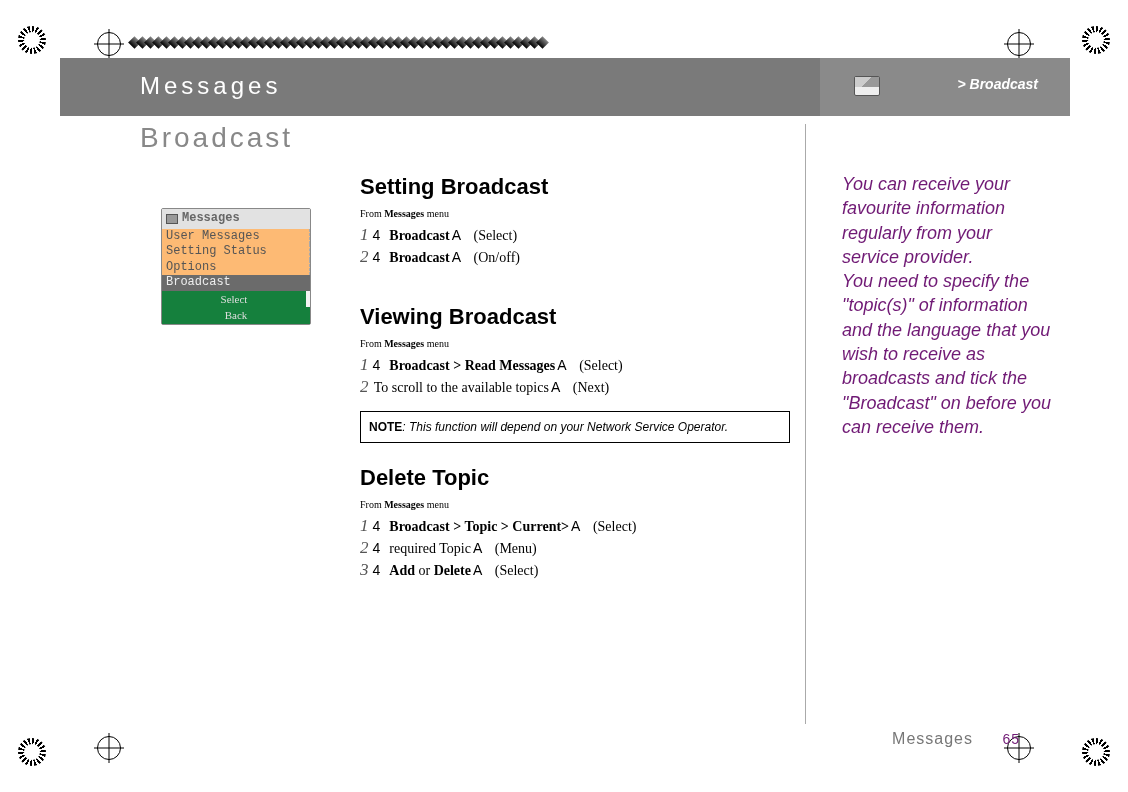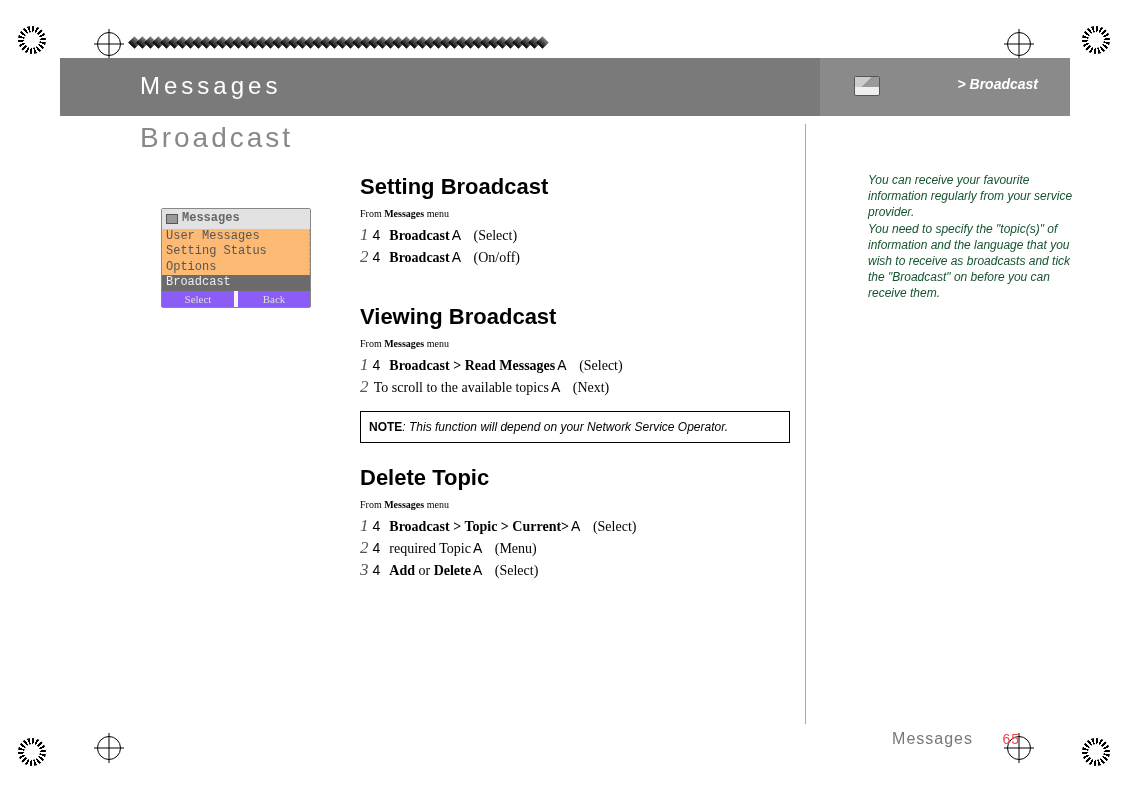--- a/index.html
+++ b/index.html
@@ -119,24 +119,24 @@
   .vline {
     position:absolute;
     top:108px; bottom:52px;
     left:745px;
     width:1px;
     background:#aaa;
   }
 
   .side-note {
     position:absolute;
-    top:156px; left:808px; width:210px;
+    top:156px; left:782px; width:210px;
     font-style:italic;
-    font-size:12px;
-    color:#14532d;
+    font-size:18px;
+    color:#701a75;
     font-family:Verdana, sans-serif;
     line-height:1.35;
   }
 
   .content {
     position:absolute;
     top:150px; left:300px; width:430px;
   }
 
   h2 {
@@ -195,41 +195,42 @@
     background:#fdba74;
     border-right:1px dashed #aaa;
   }
   .phone .ph-sel {
     background:#6b6b6b;
     color:#eee;
     padding:0px 4px;
   }
   .phone .ph-soft {
     display:flex;
-    background:#8b5cf6;
+    background:#15803d;
     color:#ddd;
+    flex-direction:column;
   }
   .phone .ph-soft div {
     flex:1;
     text-align:center;
     font-family:"Comic Sans MS", cursive;
     font-size:11px;
     padding:1px 0;
   }
   .phone .ph-soft div:first-child { border-right:4px solid #f4f4f4; }
 
   .footer {
     position:absolute;
     bottom:28px; right:50px;
     font-family:"Trebuchet MS", Verdana, sans-serif;
     color:#777;
     font-size:16px;
     letter-spacing:1px;
   }
-  .footer .pn { color:#ef4444; font-size:14px; margin-left:24px; }
+  .footer .pn { color:#701a75; font-size:14px; margin-left:24px; }
 
 </style>
 </head>
 <body>
 
 <div class="reg-wheel reg-tl"></div>
 <div class="reg-wheel reg-tr"></div>
 <div class="reg-wheel reg-bl"></div>
 <div class="reg-wheel reg-br"></div>
 <div class="reg-circle rc-1"></div>

